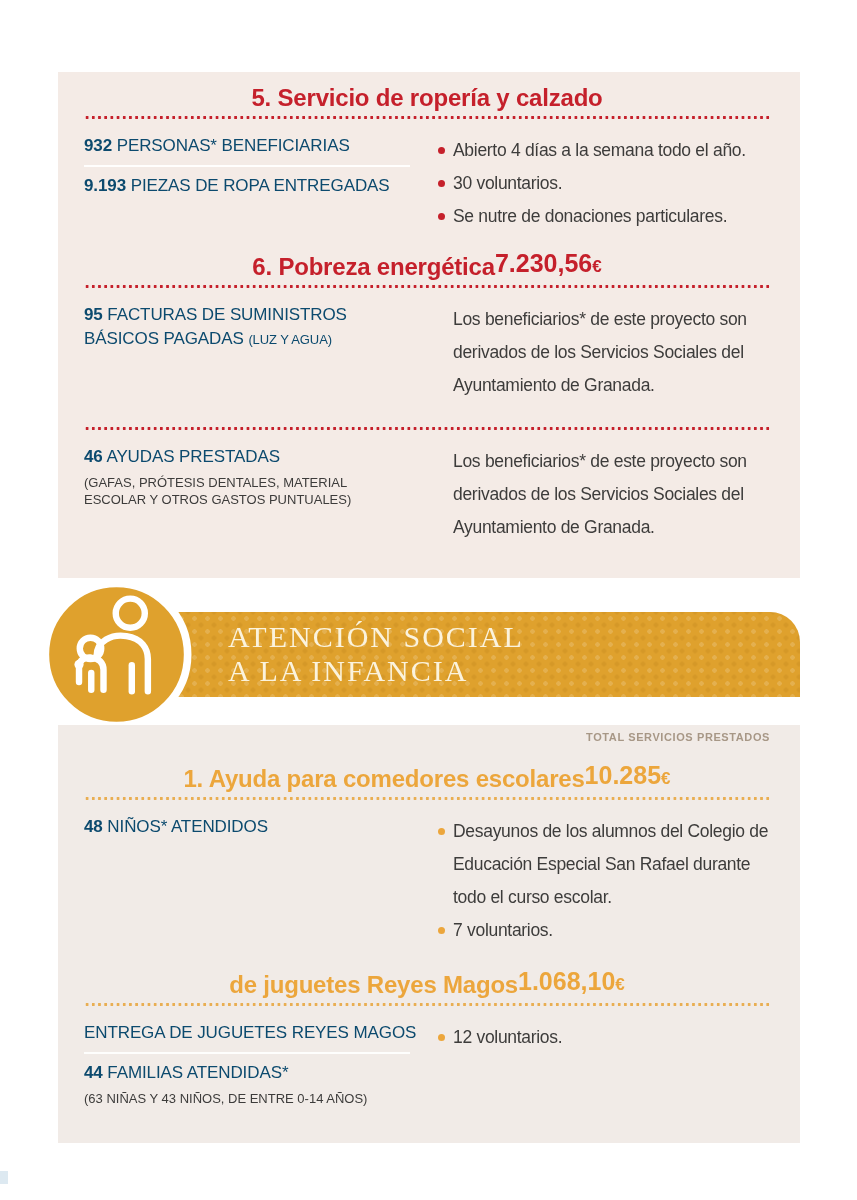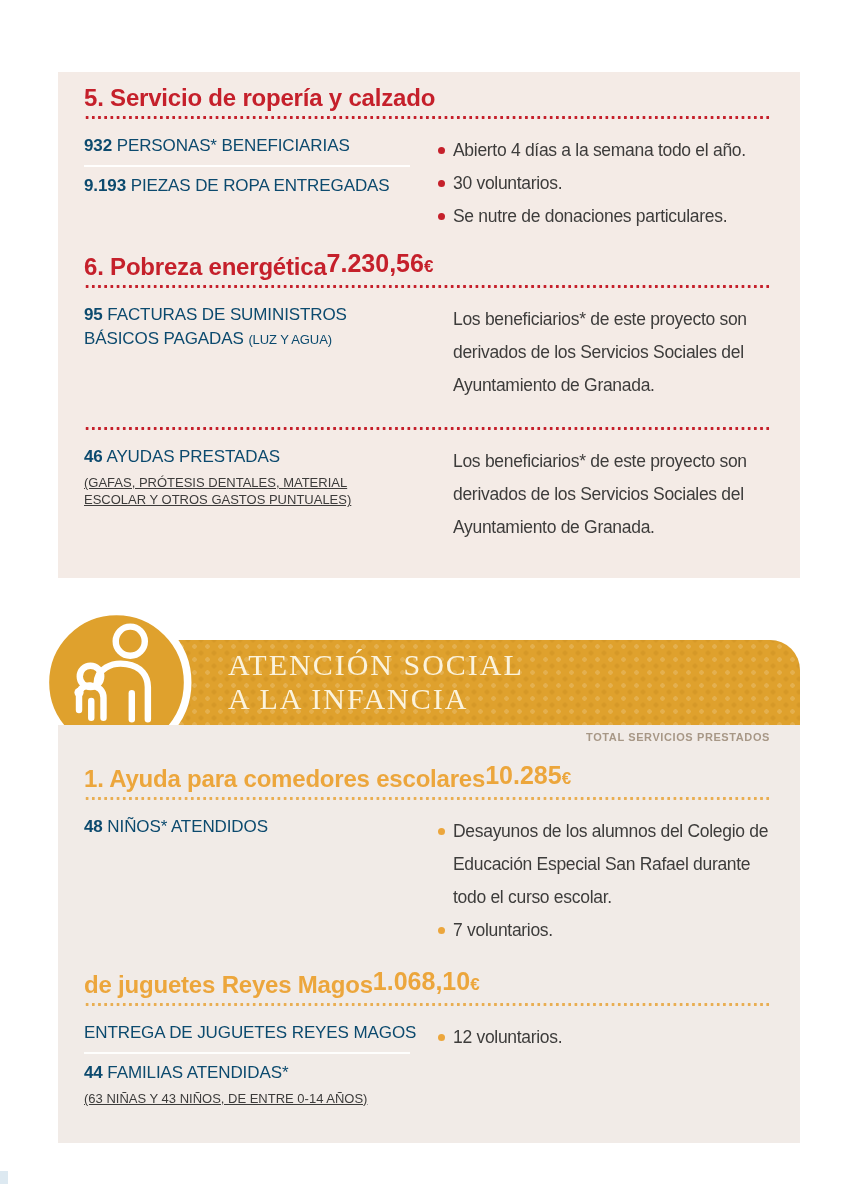--- a/index.html
+++ b/index.html
@@ -7,48 +7,48 @@
     position:relative;width:857px;height:1200px;overflow:hidden;background:#ffffff;
     font-family:"Liberation Sans",sans-serif;color:#3d3c3b;
   }
   
   .card{position:absolute;left:58px;width:742px;box-sizing:border-box;padding:0 30px 0 26px;}
   .card-top{top:72px;height:506px;background:#f4ebe6;padding-top:12px;}
   .card-bottom{top:725px;height:418px;background:#f1ebe7;padding-top:0;}
 
   
   .sec{margin-top:0;}
-  .title-row{display:flex;justify-content:flex-start;align-items:flex-end;}
+  .title-row{display:flex;justify-content:center;align-items:flex-end;}
   .sec h2{margin:0;font-size:24px;line-height:28px;font-weight:bold;letter-spacing:-0.2px;}
   .amount{font-size:25px;line-height:28px;font-weight:bold;white-space:nowrap;}
   .amount .eur{font-size:17px;}
   .red h2,.red .amount{color:#c5202b;}
   .gold h2,.gold .amount{color:#eca63c;}
   .dotline{height:5px;margin-top:3px;background-image:radial-gradient(circle,currentColor 1.4px,transparent 1.8px);
            background-size:6.2px 5px;background-position:0 50%;background-repeat:repeat-x;}
   .red .dotline{color:#c5202b;}
   .gold .dotline{color:#e9ae52;}
   .cols{display:flex;margin-top:14px;}
   .col-left{flex:0 0 354px;width:354px;}
   .col-right{flex:1;min-width:0;}
   .stat{font-size:17px;line-height:24px;letter-spacing:-0.1px;color:#0c4a6e;}
   .stat b{font-weight:bold;}
   .stat.narrow{max-width:296px;}
   .note-inline{font-size:13px;text-align:right;}
-  .stat-note{font-size:13px;line-height:17px;margin-top:5px;max-width:320px;color:#3d3c3b;text-decoration:underline;}
+  .stat-note{font-size:13px;line-height:17px;margin-top:5px;max-width:320px;color:#3d3c3b;}
   .white-rule{height:2px;background:rgba(255,255,255,0.92);width:326px;margin:7px 0;}
   .bullet{display:flex;font-size:17.5px;line-height:33px;letter-spacing:-0.3px;color:#3d3c3b;}
   .bullet .dot{flex:none;width:7px;height:7px;border-radius:50%;margin:13px 8px 0 0;}
   .red-theme .dot{background:#c5202b;}
   .gold-theme .dot{background:#eca63c;}
   .para{font-size:17.5px;line-height:33px;letter-spacing:-0.3px;padding-left:15px;color:#3d3c3b;}
   .mt1{margin-top:16px;} .mt2{margin-top:24px;} .mt3{margin-top:20px;}
 
   
-  .banner-zone{position:absolute;left:58px;top:640px;width:742px;height:85px;}
+  .banner-zone{position:absolute;left:58px;top:612px;width:742px;height:85px;}
   .banner-bar{position:absolute;left:52px;right:0;top:0;bottom:0;background-color:#dfa12d;
     background-image:radial-gradient(rgba(255,255,255,0.16) 2px,transparent 2.5px),
                      radial-gradient(rgba(176,120,20,0.22) 2px,transparent 2.5px);
     background-size:13px 13px,13px 13px;background-position:0 0,6.5px 6.5px;
     border-top-right-radius:30px;}
   .banner-title{position:absolute;left:170px;top:8px;font-family:"Liberation Serif",serif;
     color:#fbf3dd;font-size:30px;line-height:34px;letter-spacing:2px;font-weight:normal;}
   .icon-circle{position:absolute;left:-18px;top:-34px;width:153px;height:153px;}
   .icon-circle svg{display:block;width:100%;height:100%;}
 

